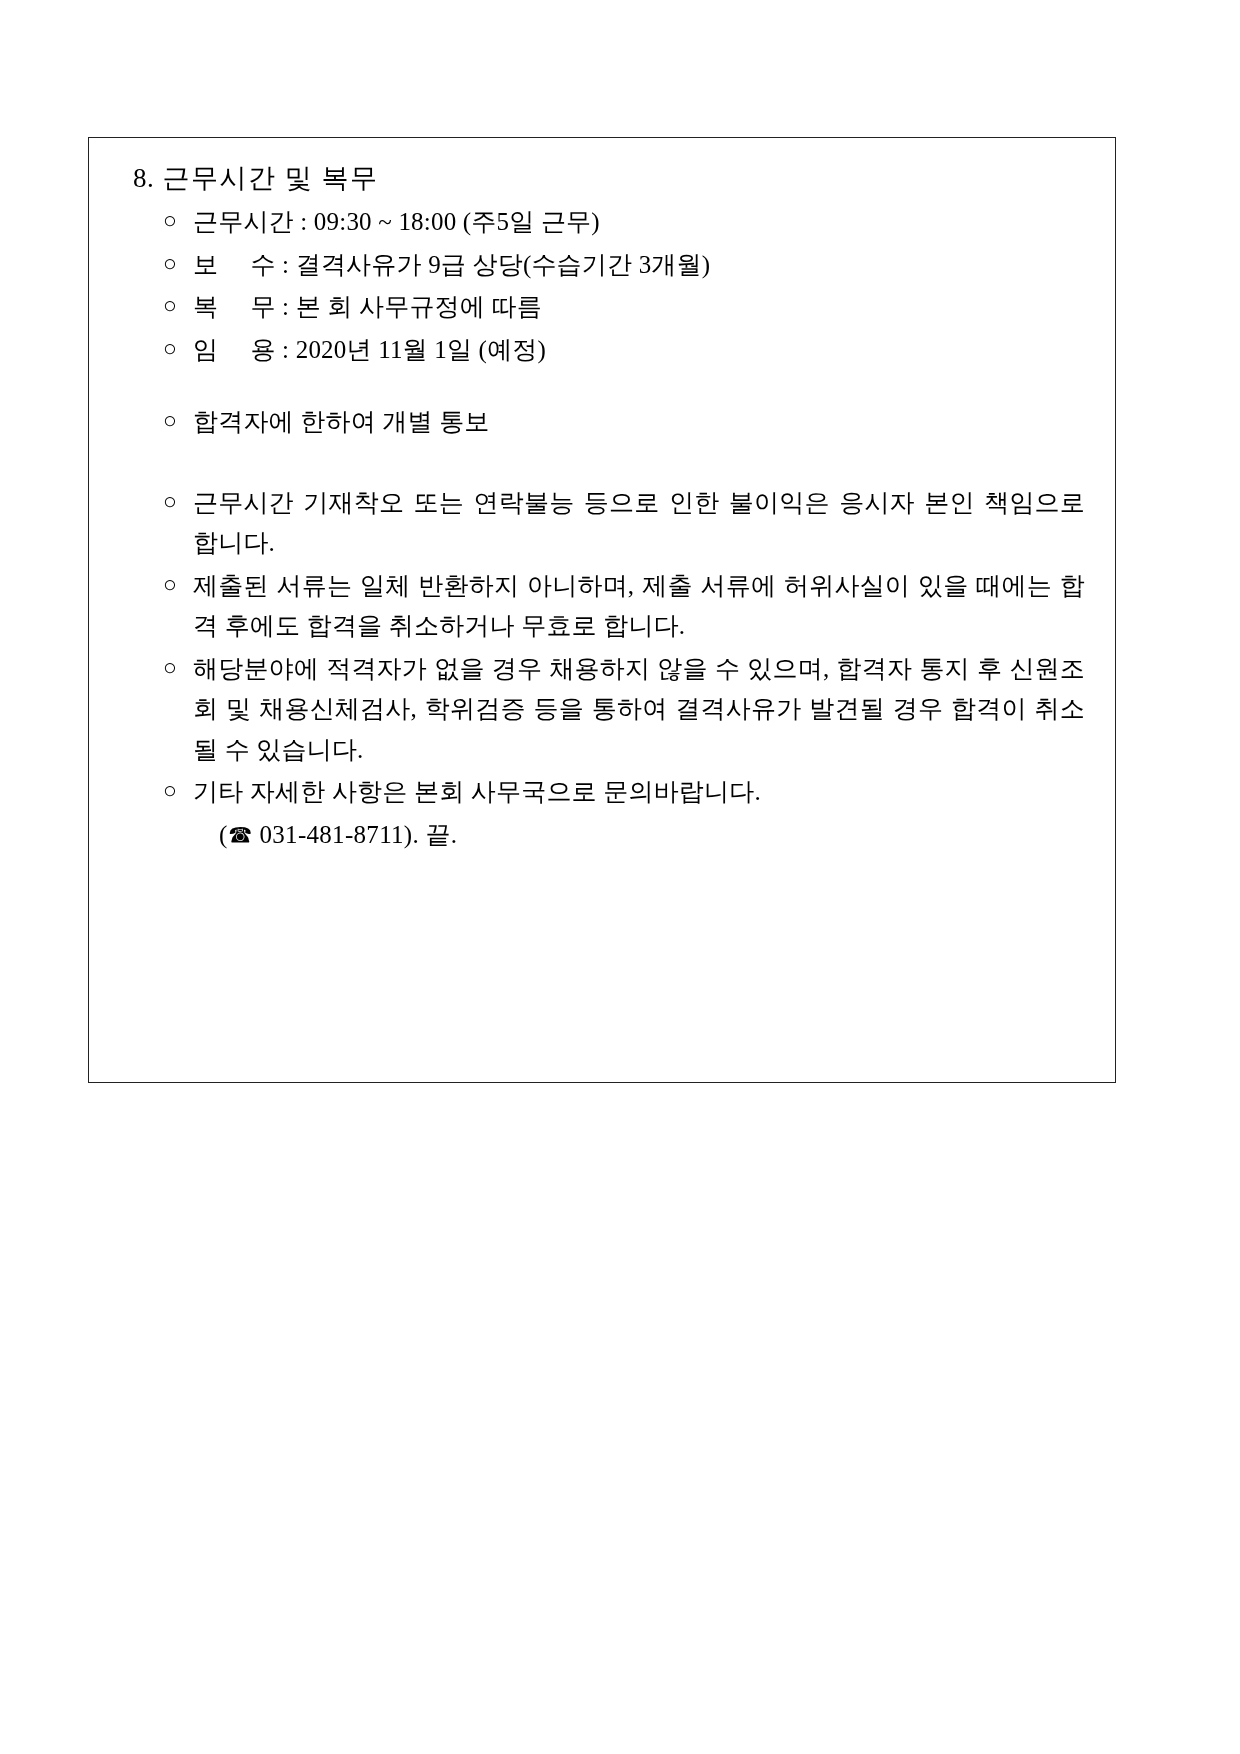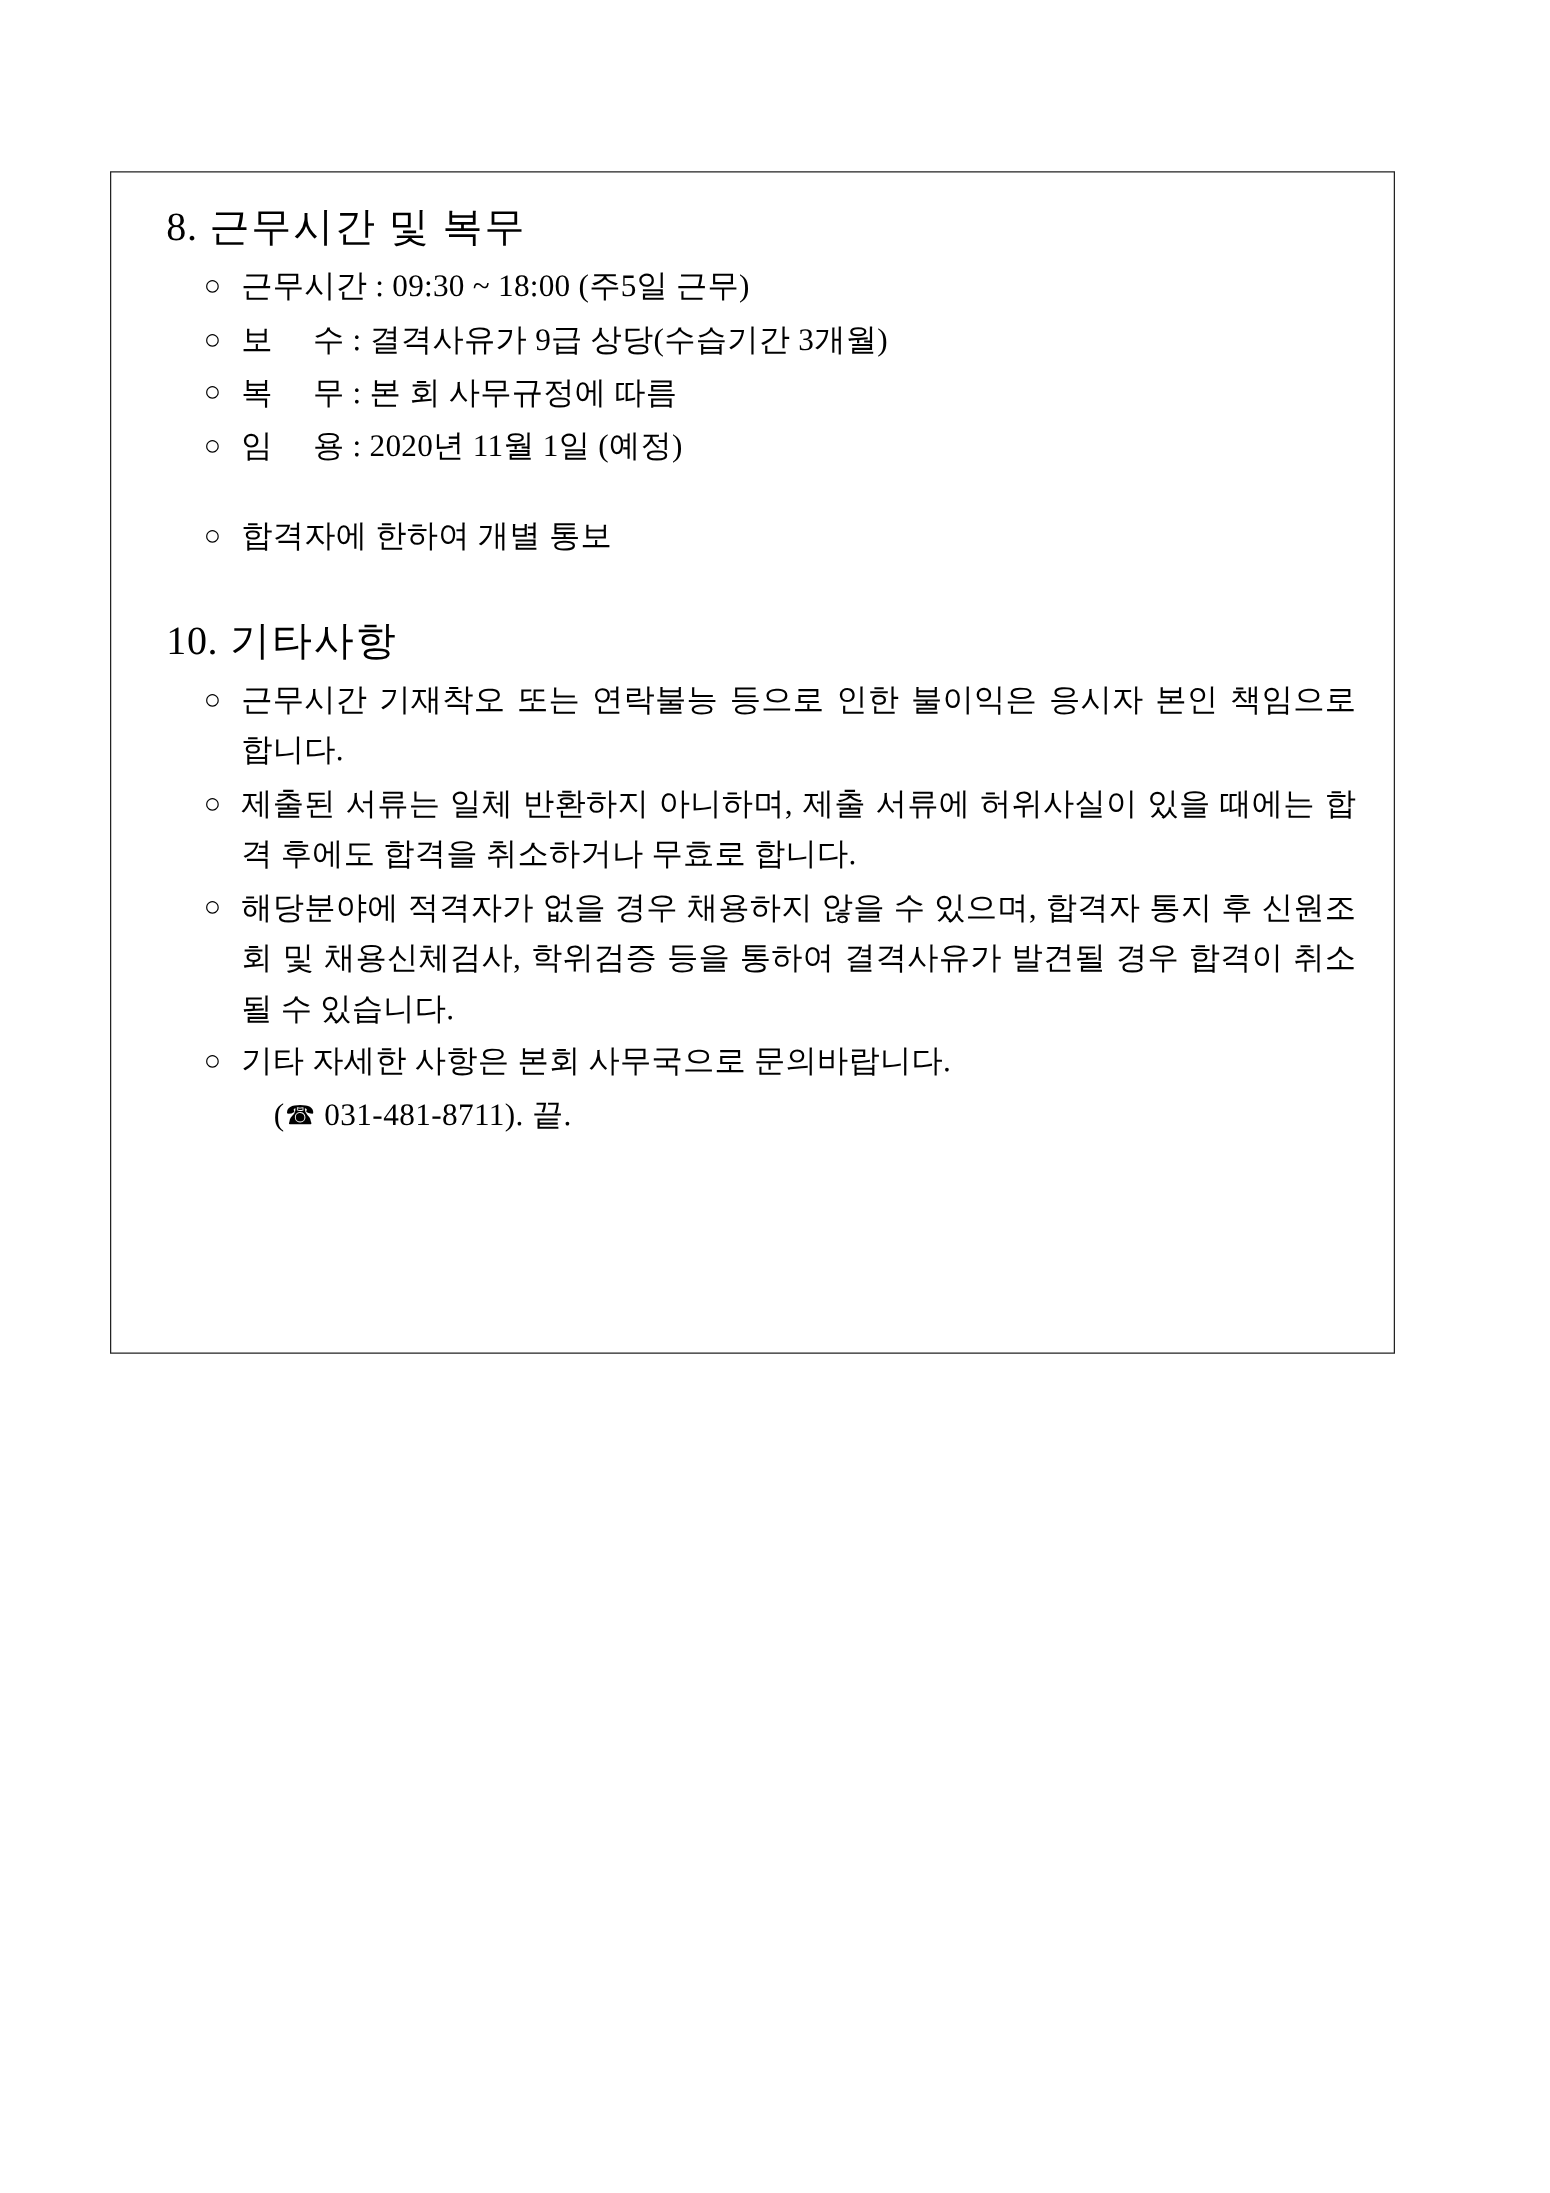--- a/index.html
+++ b/index.html
@@ -31,21 +31,21 @@
     box-sizing: border-box;
     background: #fff;
   }
   .doc-inner {
     padding: 22px 26px 0 26px;
   }
   .section {
     margin-bottom: 6px;
   }
   .section-title {
-    font-size: 32px;
+    font-size: 27px;
     letter-spacing: 1.5px;
     font-weight: normal;
     margin: 0 0 6px 18px;
     white-space: nowrap;
   }
   .section-title .num {
     letter-spacing: 0.5px;
   }
   .bullet-list {
     margin: 0;
@@ -125,24 +125,20 @@
           <li class="bullet-item">
             <span class="bullet-mark">○</span>
             <span class="bullet-text">합격자에 한하여 개별 통보</span>
           </li>
         </ul>
       </div>
 
       <div class="gap-lg"></div>
 
       <div class="section">
-        <div class="section-title">
-          <span class="num">10.</span>
-          <span>기타사항</span>
-        </div>
         <ul class="bullet-list">
           <li class="bullet-item">
             <span class="bullet-mark">○</span>
             <span class="bullet-text justify">근무시간 기재착오 또는 연락불능 등으로 인한 불이익은 응시자 본인 책임으로 합니다.</span>
           </li>
           <li class="bullet-item">
             <span class="bullet-mark">○</span>
             <span class="bullet-text justify">제출된 서류는 일체 반환하지 아니하며, 제출 서류에 허위사실이 있을 때에는 합격 후에도 합격을 취소하거나 무효로 합니다.</span>
           </li>
           <li class="bullet-item">

